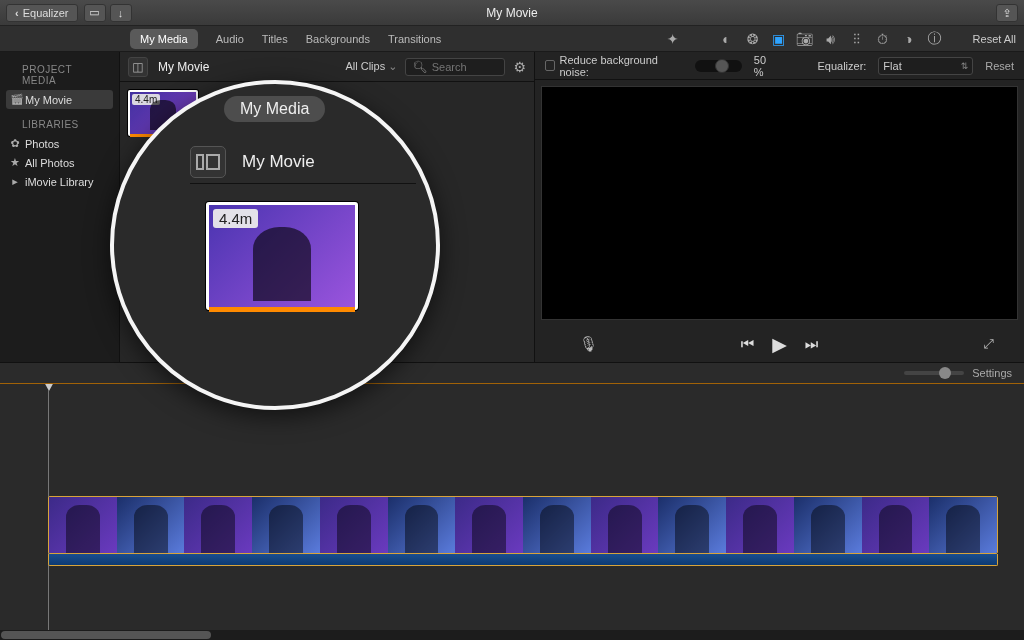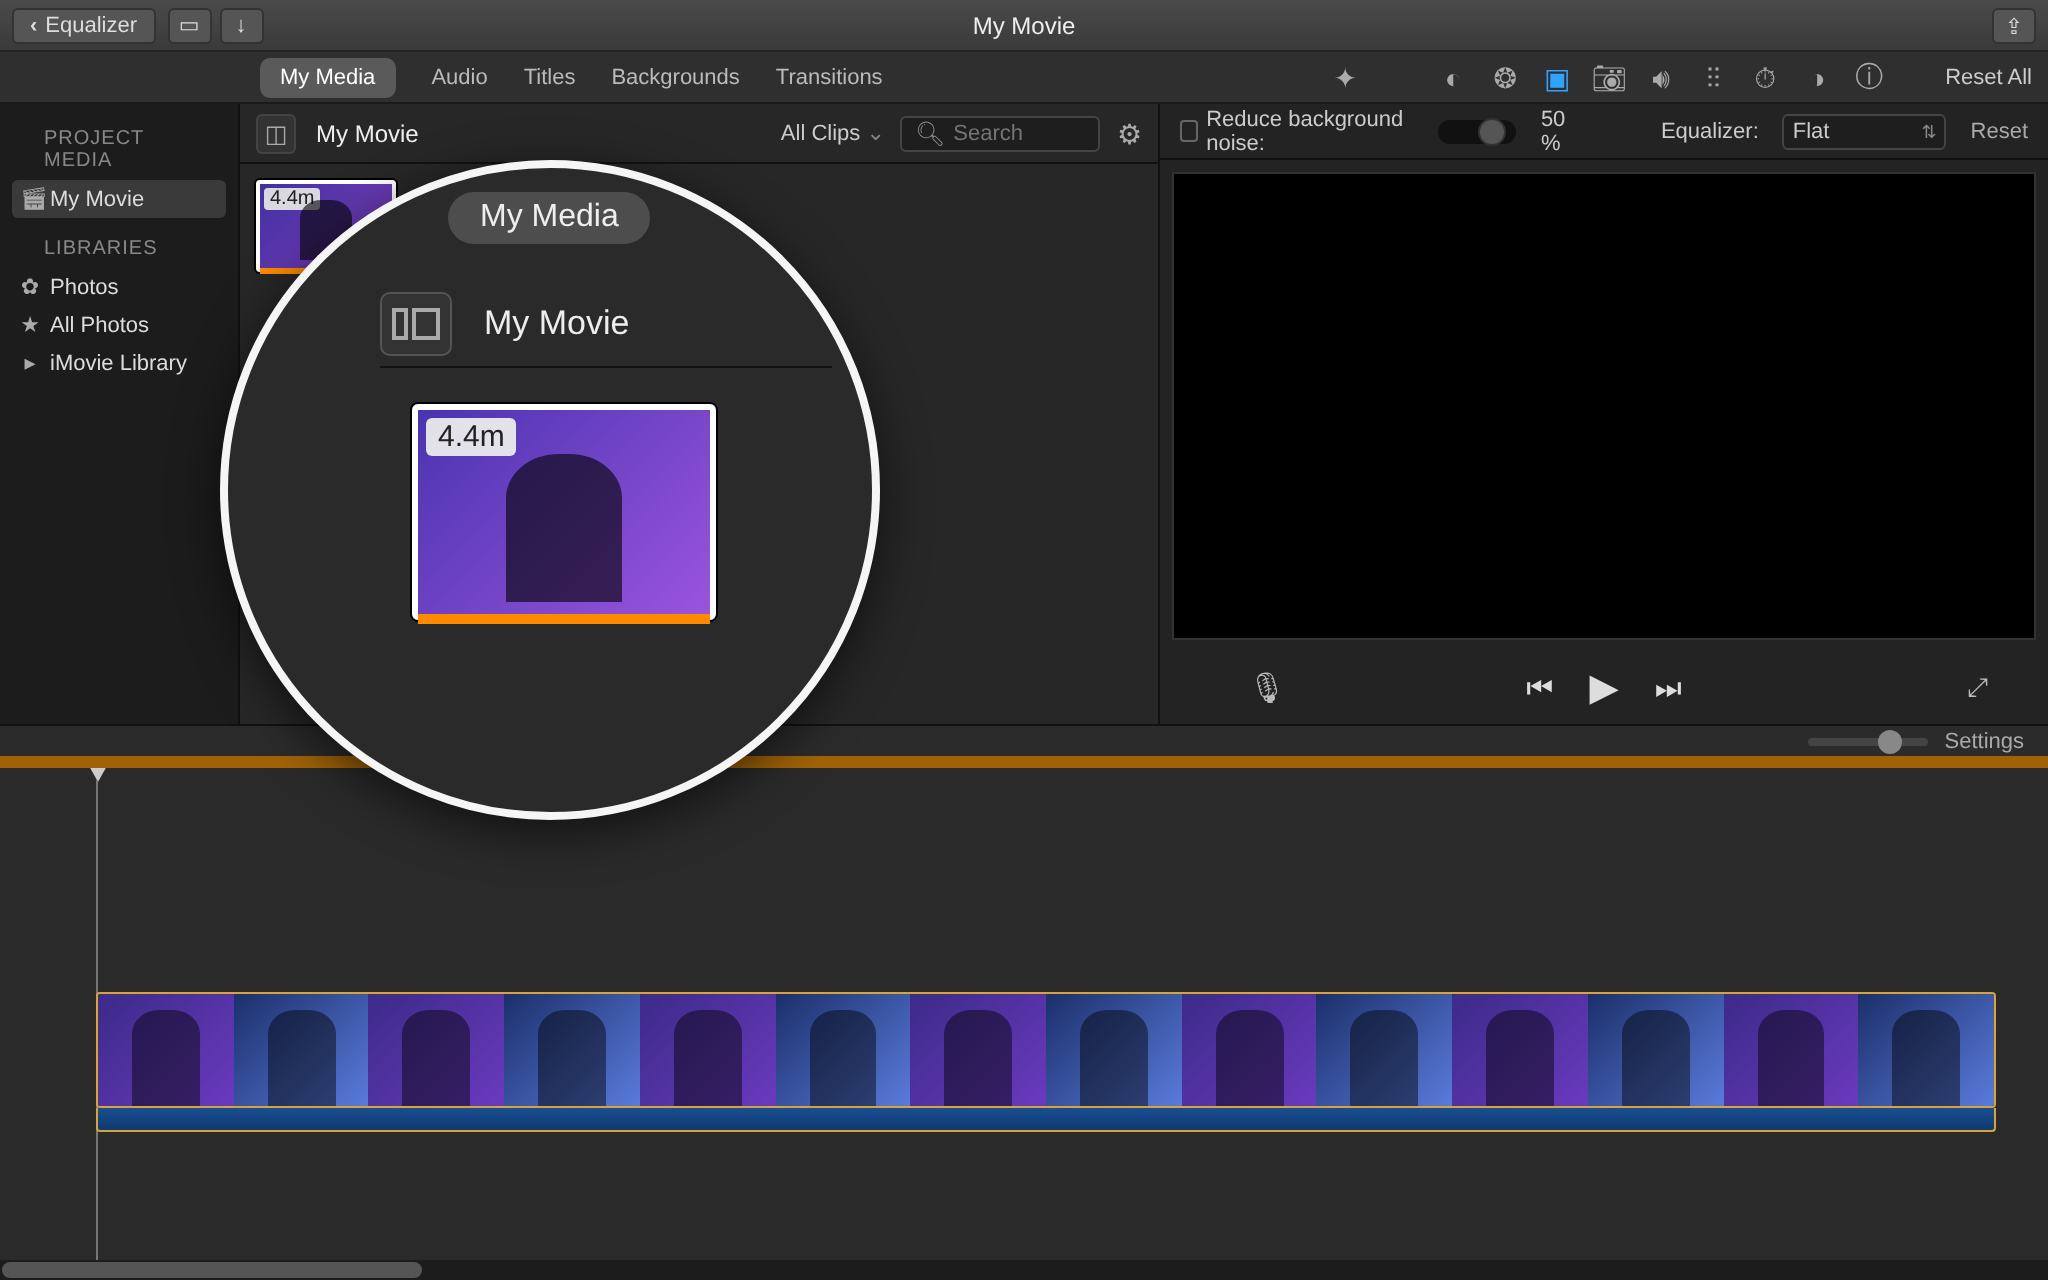--- a/index.html
+++ b/index.html
@@ -43,37 +43,37 @@
   .dropdown::after { content:" ⌄"; color:#888; }
   .search { display:flex; align-items:center; background:#1e1e1e; border:1px solid #444; border-radius:3px; height:18px; padding:0 6px; width:100px; }
   .search input { background:transparent; border:none; outline:none; color:#ccc; font-size:11px; width:70px; }
   .gear { color:#aaa; font-size:14px; cursor:pointer; }
   .browser-body { flex:1; padding:8px; position:relative; }
   .clip { width:70px; height:46px; border:2px solid #fff; border-radius:2px; background:linear-gradient(135deg,#4030a0,#8040c0); position:relative; box-shadow:0 0 0 1px #000; }
   .clip .dur-badge { position:absolute; top:2px; left:2px; background:rgba(230,230,230,0.92); color:#222; font-size:10px; padding:0 3px; border-radius:2px; }
   .clip .silh { position:absolute; left:30%; top:20%; width:40%; height:70%; background:rgba(0,0,0,.6); border-radius:40% 40% 0 0 / 30% 30% 0 0; }
   .clip .orange { position:absolute; left:0; right:0; bottom:-3px; height:3px; background:#ff8a00; }
 
-  .viewer { width:445px; display:flex; flex-direction:column; border-left:1px solid #111; background:#232323; }
+  .viewer { width:490px; display:flex; flex-direction:column; border-left:1px solid #111; background:#232323; }
   .viewer-ctrls { height:28px; display:flex; align-items:center; padding:0 10px; gap:12px; border-bottom:1px solid #111; font-size:11px; }
   .vc-check { width:11px; height:11px; border:1px solid #666; border-radius:2px; margin-right:4px; display:inline-block; }
   .slider { width:50px; height:12px; background:#111; border-radius:6px; position:relative; }
   .slider .knob { position:absolute; left:20px; top:-1px; width:14px; height:14px; border-radius:50%; background:#555; border:1px solid #333; }
   .eq-select { background:#1e1e1e; border:1px solid #444; border-radius:3px; height:18px; font-size:11px; color:#ccc; padding:0 4px; width:100px; display:flex; align-items:center; justify-content:space-between; }
   .eq-select::after { content:"⇅"; color:#888; font-size:9px; }
   .reset-btn { margin-left:auto; font-size:11px; color:#aaa; cursor:pointer; }
   .viewer-canvas { flex:1; margin:6px; background:#000; border:1px solid #333; }
   .transport { height:36px; display:flex; align-items:center; justify-content:center; gap:18px; position:relative; }
   .transport .t-ic { color:#ddd; font-size:15px; cursor:pointer; }
   .transport .play { font-size:19px; }
   .transport .mic { position:absolute; left:44px; color:#bbb; font-size:15px; }
   .transport .full { position:absolute; right:30px; color:#bbb; font-size:13px; }
 
   
-  .time-head { height:22px; background:#2b2b2b; border-top:1px solid #111; border-bottom:6px solid #a16207; display:flex; align-items:center; padding:0 12px; font-size:11px; color:#888; }
+  .time-head { height:22px; background:#2b2b2b; border-top:1px solid #111; border-bottom:1px solid #a16207; display:flex; align-items:center; padding:0 12px; font-size:11px; color:#888; }
   .time-head .tc-cur { color:#eee; }
   .time-head .right { margin-left:auto; display:flex; align-items:center; gap:8px; }
   .zoom { width:60px; height:4px; background:#444; border-radius:2px; position:relative; }
   .zoom .dot { position:absolute; left:35px; top:-4px; width:12px; height:12px; border-radius:50%; background:#888; }
   .settings-lbl { color:#aaa; cursor:pointer; }
 
   .timeline { flex:1; background:#2a2a2a; position:relative; overflow:hidden; }
   .ruler { position:absolute; left:0; right:0; top:0; height:16px; }
   .playhead-mark { position:absolute; left:44px; top:-2px; width:0; height:0; border-left:5px solid transparent; border-right:5px solid transparent; border-top:9px solid #ccc; }
   .ph-line { position:absolute; left:48px; top:6px; bottom:0; width:1px; background:#777; }

